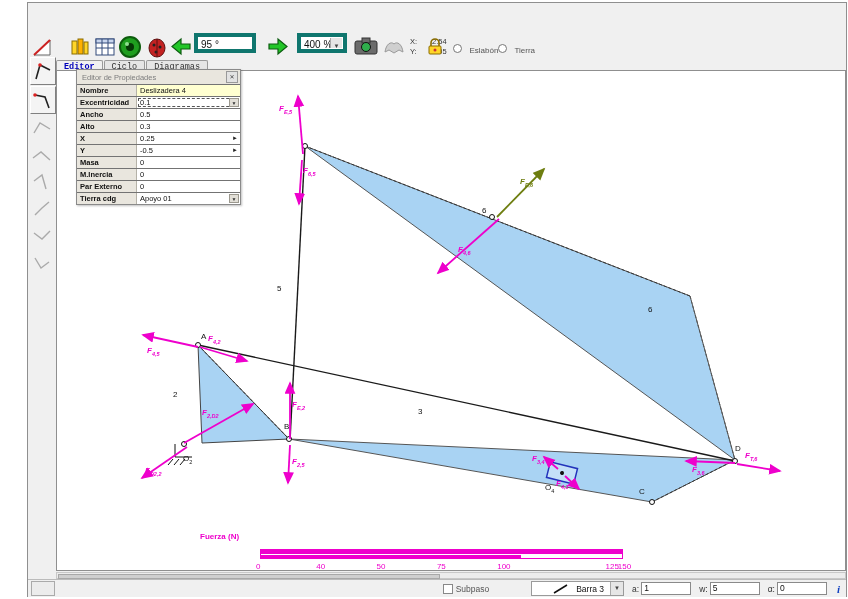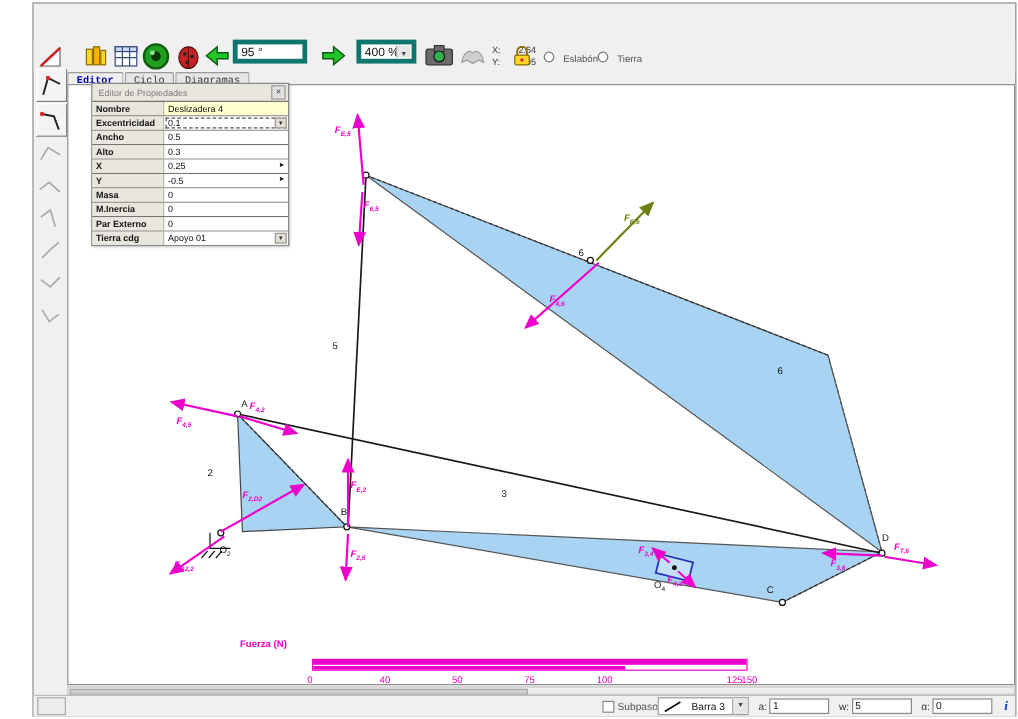--- a/index.html
+++ b/index.html
@@ -78,22 +78,22 @@
   #hthumb{position:absolute;left:1px;top:1px;width:380px;height:3px;background:#cfcfcf;border:1px solid #a8a8a8;}
   
   #statusbar{position:absolute;left:0;top:576px;width:100%;height:17px;background:#f0f0f0;
     border-top:1px solid #bbb;font-size:8.5px;display:flex;align-items:center;}
   #sb-corner{width:22px;height:13px;margin-left:3px;border:1px solid #aaa;background:#ececec;}
   .sbtn{height:13px;line-height:13px;padding:0 6px;border:1px solid #fff;
     border-right-color:#7f7f7f;border-bottom-color:#7f7f7f;background:#eee;color:#111;margin-left:1px;}
   .sbtn.active{border:1px solid #7f7f7f;border-right-color:#fff;border-bottom-color:#fff;background:#f8f8f8;}
   #sb-gap{flex:1;}
   .cb{width:8px;height:8px;border:1px solid #888;background:#fff;display:inline-block;margin-right:3px;}
-  .cblab{color:#555;}
-  #sb-combo{display:flex;align-items:center;border:1px solid #9a9a9a;background:#fff;height:13px;padding-left:3px;}
+  .cblab{color:#555;margin-right:10px;}
+  #sb-combo{display:flex;align-items:center;border:1px solid #9a9a9a;background:#fff;height:13px;padding-left:20px;margin-left:32px;}
   #sb-combo .lbl{padding:0 6px;color:#111;}
   .sfield{display:flex;align-items:center;margin-left:8px;color:#333;}
   .sinput{width:44px;height:11px;border:1px solid #8a8a8a;background:#fff;font-size:8.5px;
     padding:0 2px;margin-left:2px;color:#111;line-height:11px;}
   #sb-info{margin:0 6px 0 10px;color:#1040c0;font-family:"Liberation Serif",serif;
     font-style:italic;font-weight:bold;font-size:11px;}
 </style>
 </head>
 <body>
 

